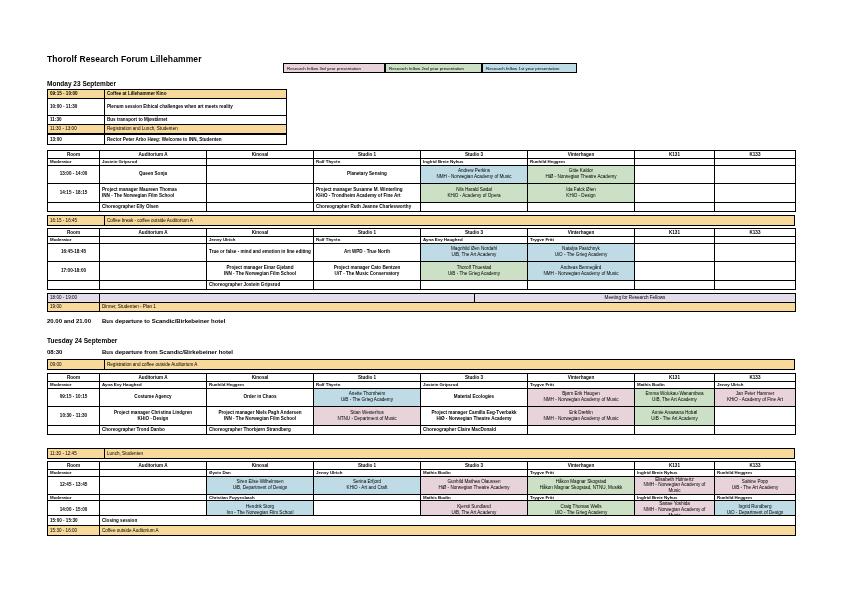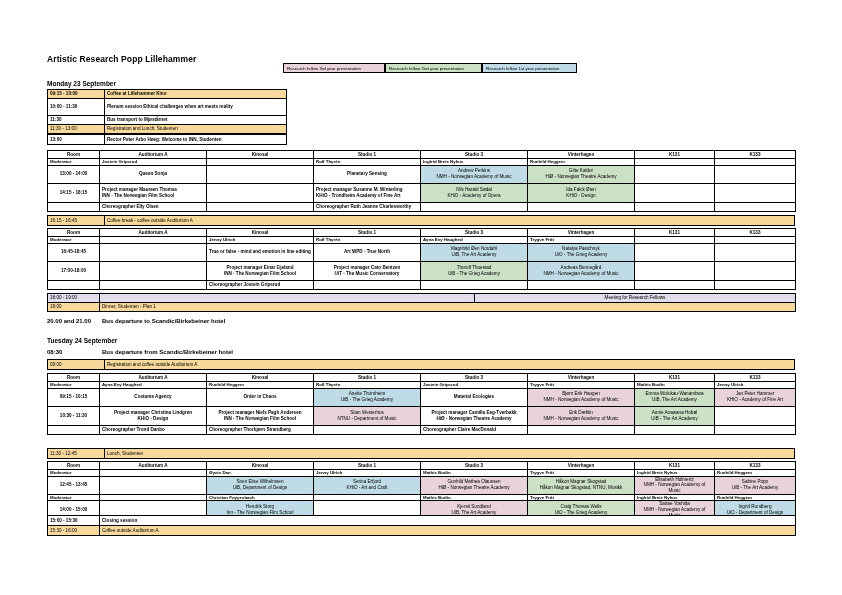--- a/index.html
+++ b/index.html
@@ -61,21 +61,21 @@
   .white{background:#fff;}
   .thick{border:1.4px solid #000 !important;}
   .nm{display:block;}
   .inst{display:block;}
 </style>
 </head>
 <body>
 
 <div class="page">
 
-  <div class="doc-title">Artistic Research Popp Lillehammer</div>
+  <div class="doc-title">Thorolf Research Forum Lillehammer</div>
 
   <div class="legend">
     <div class="lg y3">Research fellow 3rd year presentation</div>
     <div class="lg y2">Research fellow 2nd year presentation</div>
     <div class="lg y1">Research fellow 1st year presentation</div>
   </div>
 
   <div class="day-title" style="top:80px;">Monday 23 September</div>
 
   <table class="grid" style="left:47px;top:89px;width:240px;">

